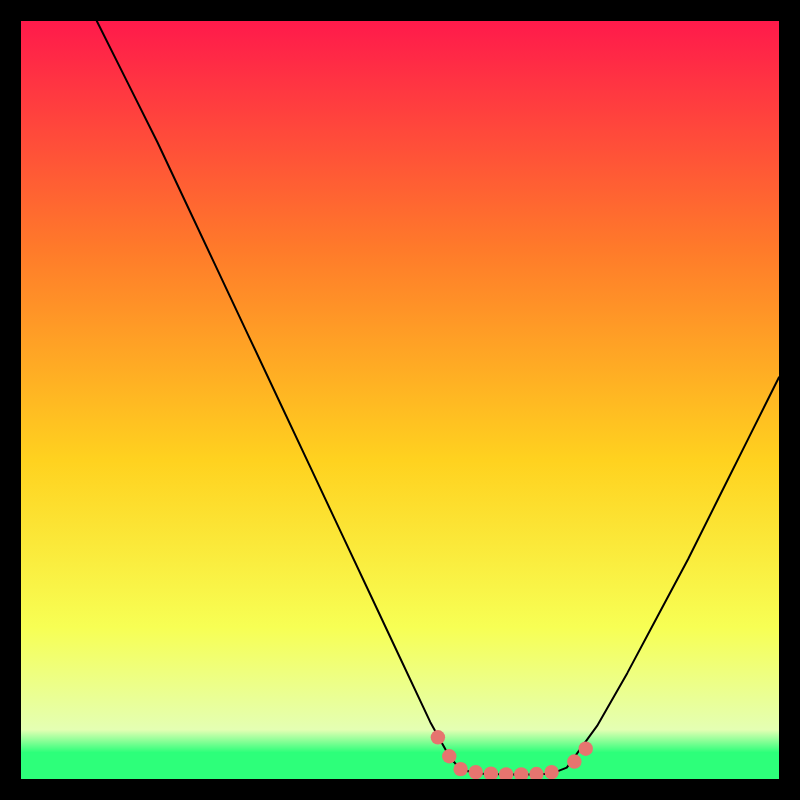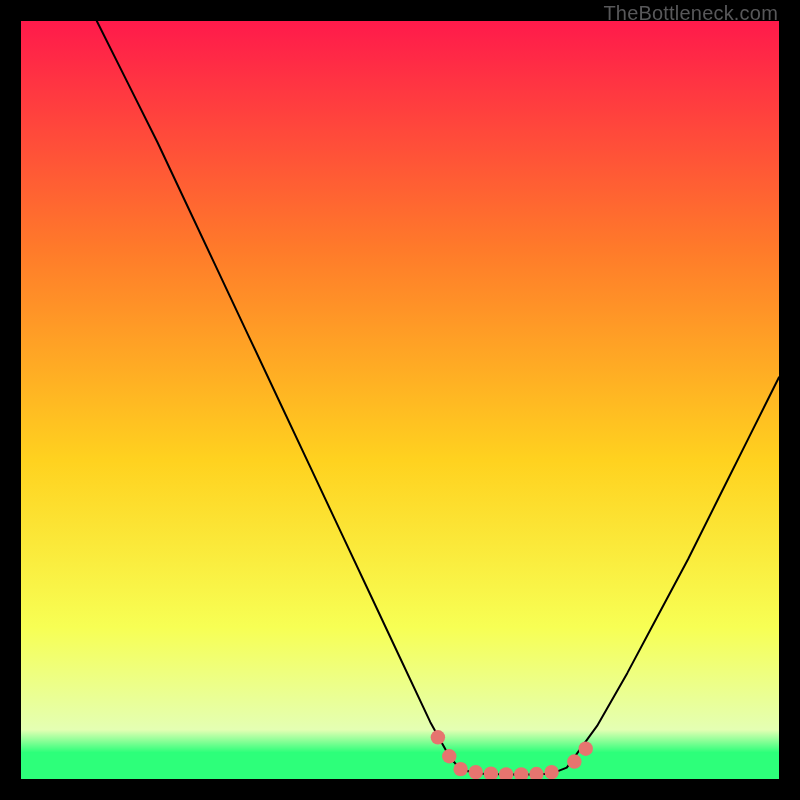--- a/index.html
+++ b/index.html
@@ -64,14 +64,13 @@
         <circle cx="469.96" cy="752.69" r="7.2" fill="#e6746f"></circle>
         <circle cx="485.12" cy="753.45" r="7.2" fill="#e6746f"></circle>
         <circle cx="500.28" cy="753.45" r="7.2" fill="#e6746f"></circle>
         <circle cx="515.44" cy="753.07" r="7.2" fill="#e6746f"></circle>
         <circle cx="530.60" cy="751.18" r="7.2" fill="#e6746f"></circle>
         <circle cx="553.34" cy="740.57" r="7.2" fill="#e6746f"></circle>
         <circle cx="564.71" cy="727.68" r="7.2" fill="#e6746f"></circle>
       </g>
   </svg>
 
-  <div class="watermark">TheBottleneck.com</div>
 </div>
 
 </body></html>

